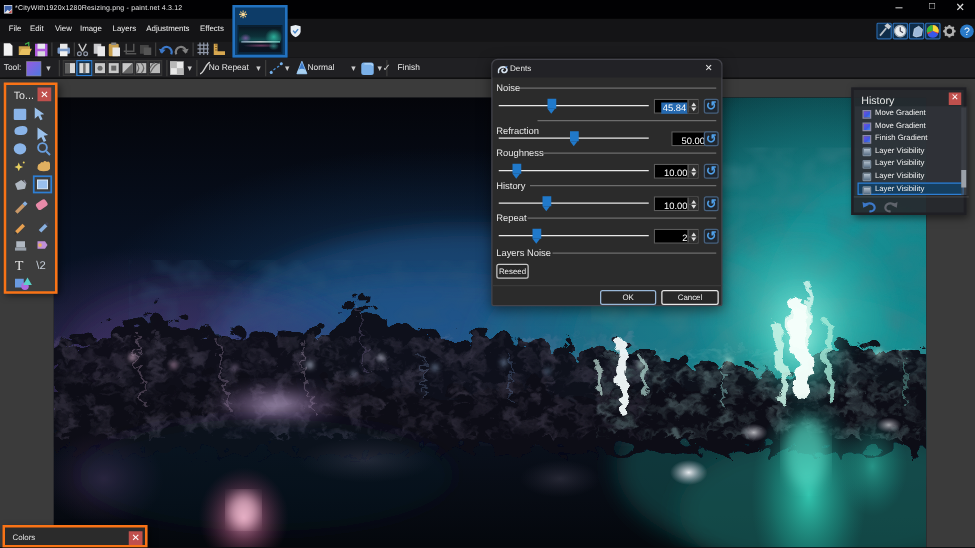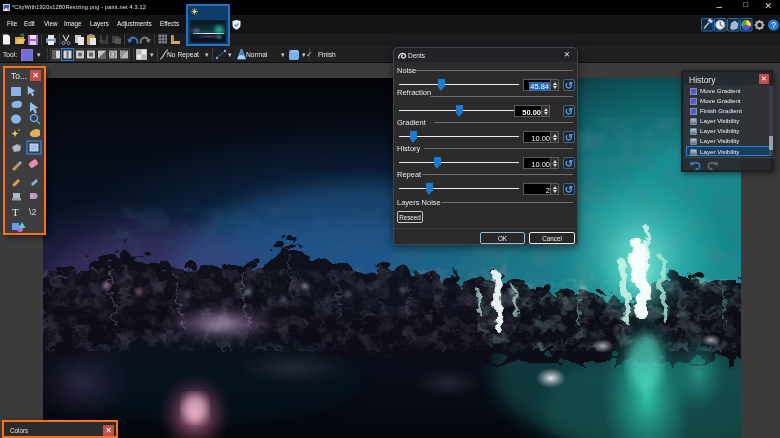--- a/index.html
+++ b/index.html
@@ -544,33 +544,33 @@
   <div class="track" style="left:5px;top:36px;width:120px;"></div>
   <div class="thumb" style="left:43.5px;top:31px;"></div>
   <div class="numbox" style="left:129px;top:31px;">
       <span class="numval" style="background:#2569b0;color:#fff;padding:0 1px;">45.84</span>
       <span class="spin">
         <i></i>
       </span>
     </div>
   <div class="reset" style="left:169px;top:31px;">↺</div>
 
-  <span class="dlabel" style="left:3px;top:40px;">Refraction</span>
+  <span class="dlabel" style="left:3px;top:52px;">Refraction</span>
     <div class="hrule" style="left:36px;top:48px;width:143px;"></div>
   <div class="track" style="left:5px;top:62px;width:120px;"></div>
   <div class="thumb" style="left:61.5px;top:57px;"></div>
-  <div class="numbox" style="left:120px;top:57px;font-weight:bold;">
+  <div class="numbox" style="left:143px;top:57px;">
       <span class="numval">50.00</span>
       <span class="spin">
         <i></i>
       </span>
     </div>
   <div class="reset" style="left:169px;top:57px;">↺</div>
 
-  <span class="dlabel" style="left:3px;top:70px;">Gradient</span>
+  <span class="dlabel" style="left:3px;top:70px;">Roughness</span>
     <div class="hrule" style="left:40px;top:74px;width:139px;"></div>
   <div class="track" style="left:5px;top:88px;width:120px;"></div>
   <div class="thumb" style="left:15.5px;top:83px;"></div>
   <div class="numbox" style="left:129px;top:83px;">
       <span class="numval">10.00</span>
       <span class="spin">
         <i></i>
       </span>
     </div>
   <div class="reset" style="left:169px;top:83px;">↺</div>

